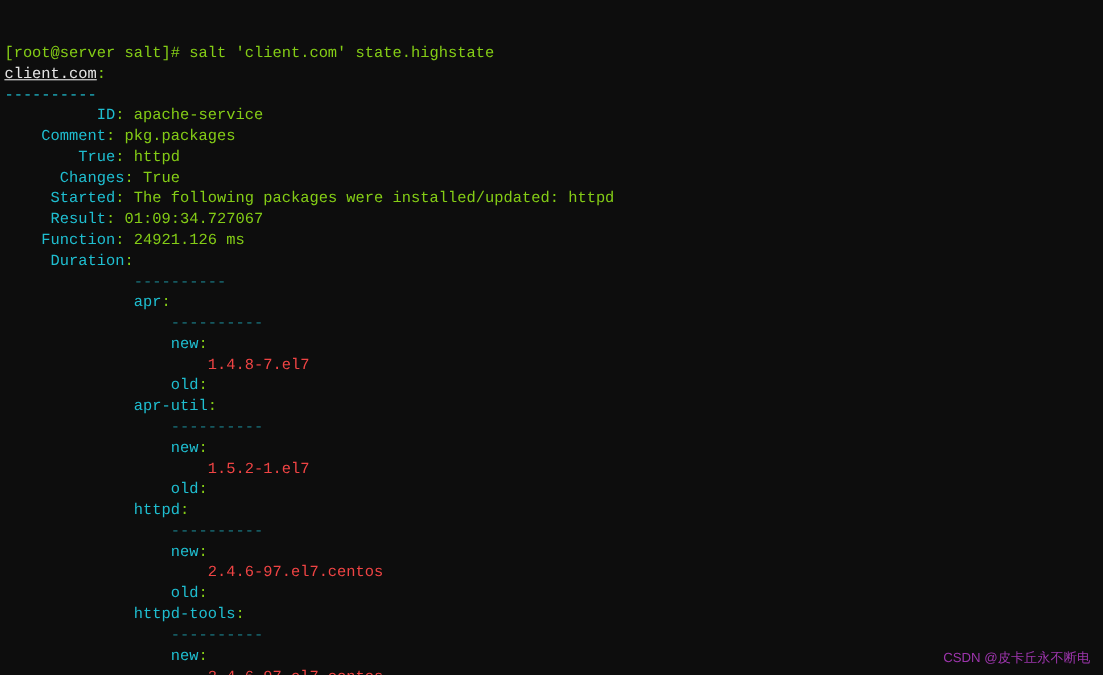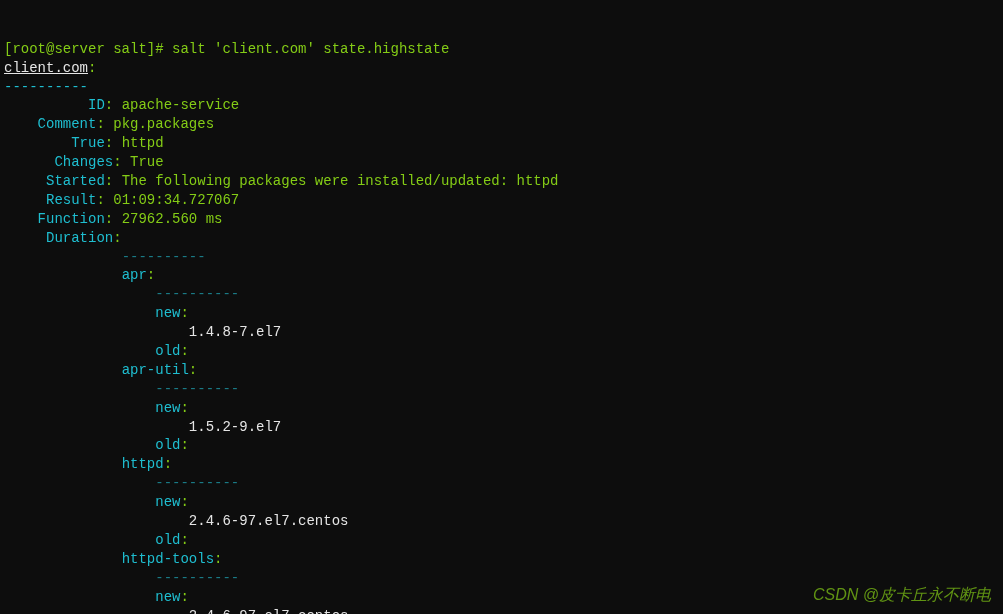--- a/index.html
+++ b/index.html
@@ -17,57 +17,56 @@
       white-space: pre;
       width: 1003px;
       height: 614px;
       overflow: hidden;
       position: relative;
     }
     .white { color: #84cc16; }
     .green { color: #e5e5e5; text-decoration: underline; }
     .cyan { color: #1fbed0; }
     .dim-cyan { color: #1a7a85; }
-    .dim-green { color: #e5e5e5; }
+    .dim-green { color: #ef4444; }
     .watermark {
       position: absolute;
       bottom: 8px;
       right: 12px;
-      color: #84cc16;
+      color: #d946ef;
       font-family: Arial, sans-serif;
-      font-size: 16px;
+      font-size: 12px;
       opacity: 0.7;
       white-space: nowrap;
-      font-style: italic;
     }
   </style>
 </head>
 <body>
 
 <div><span class="white"><span>[root@server salt]#</span> <span>salt 'client.com' state.highstate</span></span>
 <span class="green">client.com</span><span class="white">:</span>
 <span class="cyan">----------</span>
           <span class="cyan">ID</span><span class="white">: </span><span class="white">apache-service</span>
     <span class="cyan">Comment</span><span class="white">: </span><span class="white">pkg.packages</span>
         <span class="cyan">True</span><span class="white">: </span><span class="white">httpd</span>
       <span class="cyan">Changes</span><span class="white">: </span><span class="white">True</span>
      <span class="cyan">Started</span><span class="white">: </span><span class="white">The following packages were installed/updated: httpd</span>
      <span class="cyan">Result</span><span class="white">: </span><span class="white">01:09:34.727067</span>
-    <span class="cyan">Function</span><span class="white">: </span><span class="white">27962.560 ms</span>
+    <span class="cyan">Function</span><span class="white">: </span><span class="white">24921.126 ms</span>
      <span class="cyan">Duration</span><span class="white">:</span>
               <span class="dim-cyan">----------</span>
               <span class="cyan">apr</span><span class="white">:</span>
                   <span class="dim-cyan">----------</span>
                   <span class="cyan">new</span><span class="white">:</span>
                       <span class="dim-green">1.4.8-7.el7</span>
                   <span class="cyan">old</span><span class="white">:</span>
               <span class="cyan">apr-util</span><span class="white">:</span>
                   <span class="dim-cyan">----------</span>
                   <span class="cyan">new</span><span class="white">:</span>
-                      <span class="dim-green">1.5.2-9.el7</span>
+                      <span class="dim-green">1.5.2-1.el7</span>
                   <span class="cyan">old</span><span class="white">:</span>
               <span class="cyan">httpd</span><span class="white">:</span>
                   <span class="dim-cyan">----------</span>
                   <span class="cyan">new</span><span class="white">:</span>
                       <span class="dim-green">2.4.6-97.el7.centos</span>
                   <span class="cyan">old</span><span class="white">:</span>
               <span class="cyan">httpd-tools</span><span class="white">:</span>
                   <span class="dim-cyan">----------</span>
                   <span class="cyan">new</span><span class="white">:</span>
                       <span class="dim-green">2.4.6-97.el7.centos</span>

